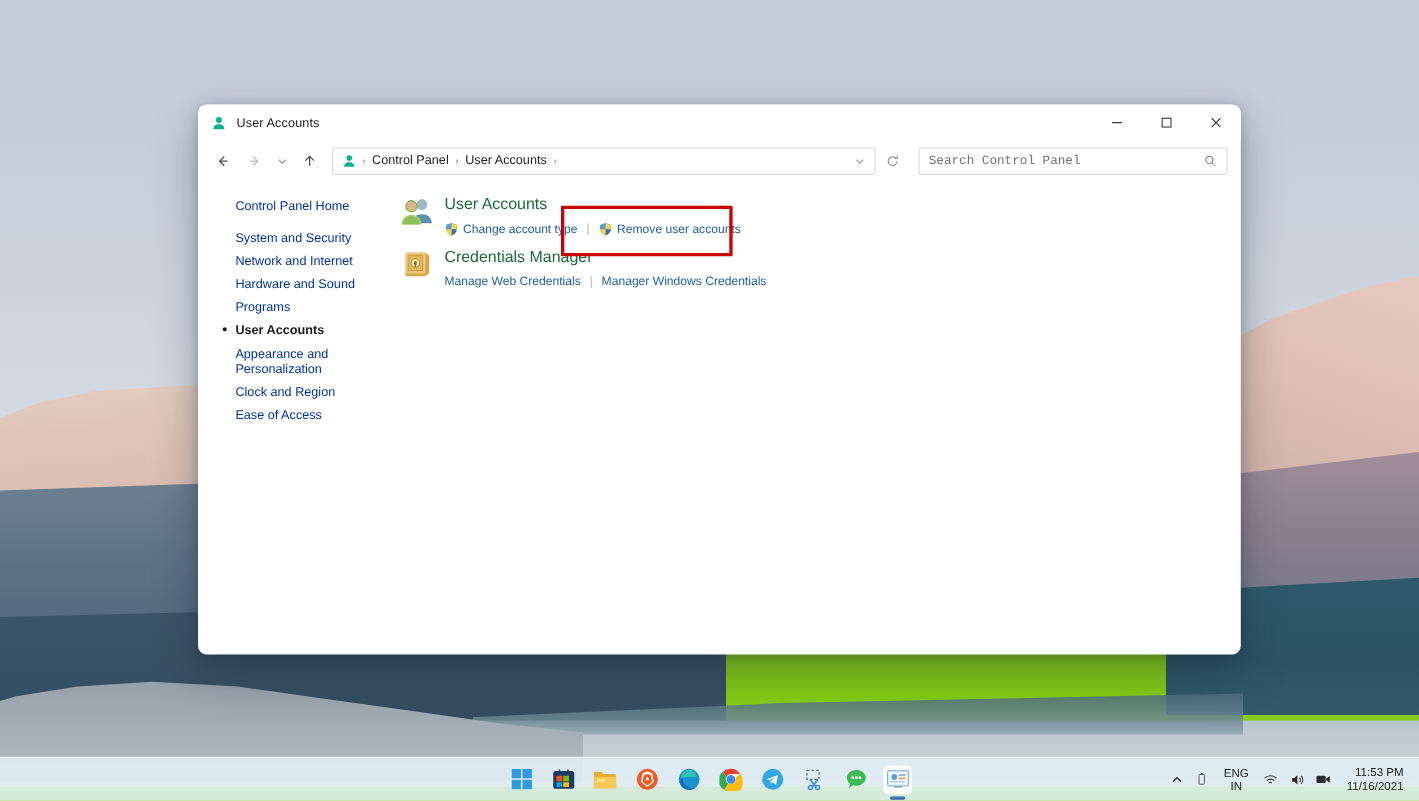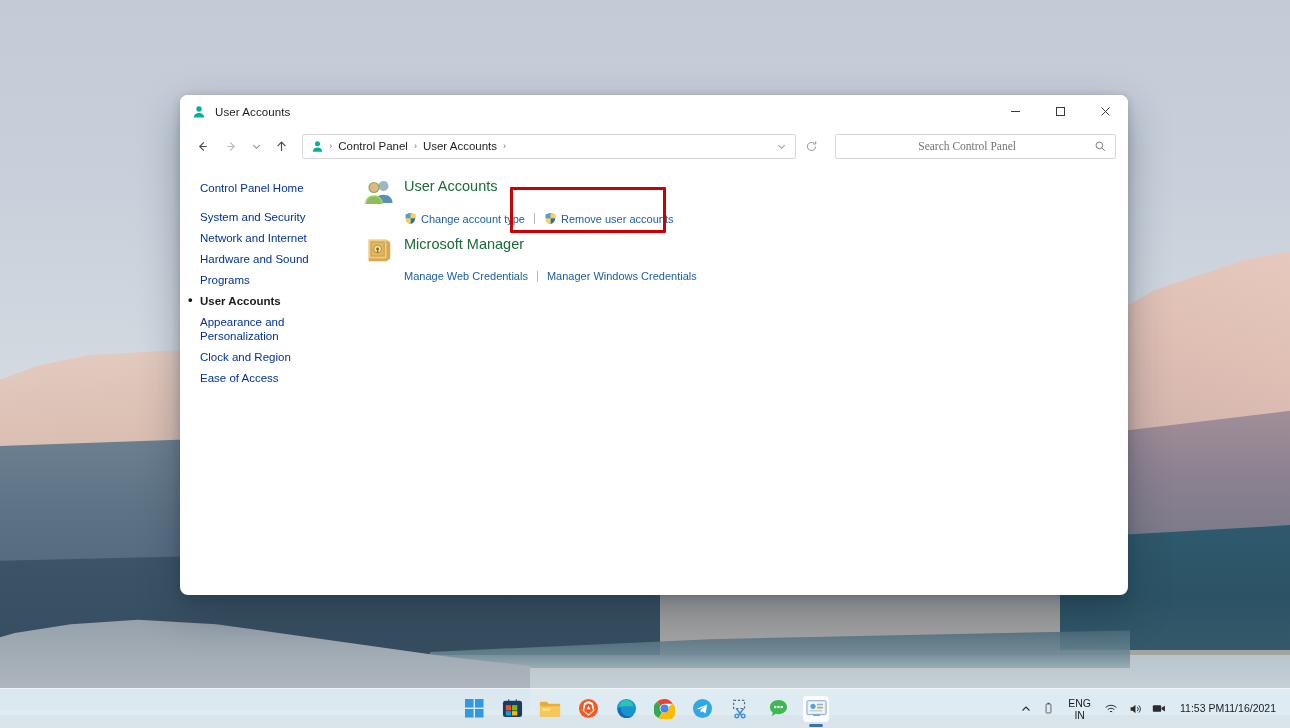--- a/index.html
+++ b/index.html
@@ -7,21 +7,21 @@
     width: 1290px; height: 728px;
     overflow: hidden;
     font-family: "Liberation Sans", sans-serif;
   }
 
   
   #desktop {
     position: relative;
     width: 1290px; height: 728px;
     overflow: hidden;
-    background: #a3a3a3;
+    background: #84cc16;
   }
   .sky {
     position: absolute; left: 0; top: 0; width: 1290px; height: 420px;
     background: linear-gradient(180deg, #c3cbd7 0%, #c8d0db 45%, #cfd6de 75%, #d7dce2 100%);
   }
   
   .dune-left-lit {
     position: absolute; left: -40px; top: 330px; width: 640px; height: 180px;
     background: linear-gradient(175deg, #e6cfc4 0%, #ddc2b6 40%, #cdb0a5 100%);
     clip-path: polygon(0% 38%, 6% 28%, 12% 20%, 20% 14%, 30% 12%, 42% 10%, 54% 6%, 66% 4%,
@@ -142,31 +142,30 @@
     margin-left: 10px;
     border: 1px solid #d8d8d8;
     background: #fff;
     border-radius: 2px;
     display: flex; align-items: center;
     padding: 0 4px 0 8px;
   }
   .searchbox input {
     border: 0; outline: 0; flex: 1;
     font-size: 11.5px; color: #1f1f1f;
-    font-family: Liberation Serif, serif;
+    font-family: Liberation Mono, monospace;
     background: transparent;
-    text-align: center;
   }
   .searchbox input::placeholder { color: #737373; }
 
   .body-area { display: flex; height: calc(100% - 69px); }
 
   .sidebar {
     width: 168px;
-    padding: 14px 0 0 20px;
+    padding: 14px 0 0 34px;
     flex: 0 0 auto;
   }
   .side-home {
     font-size: 11.5px; color: #003399;
     margin-bottom: 16px;
     display: inline-block;
   }
   .side-item {
     position: relative;
     font-size: 11.5px; color: #003399;
@@ -195,21 +194,21 @@
     display: flex; align-items: flex-start; justify-content: center;
   }
   .cat-body { padding-top: 1px; }
   .cat-title {
     font-size: 14.5px; color: #1b6a37;
     line-height: 17px;
     display: inline-block;
   }
   .cat-links {
     display: flex; align-items: center;
-    margin-top: 17px;
+    margin-top: 7px;
     gap: 0;
   }
   .cat-link {
     font-size: 11px; color: #1b5fa5;
     display: flex; align-items: center; gap: 4px;
     white-space: nowrap;
   }
   .link-sep {
     width: 1px; height: 11px; background: #b9b9b9;
     margin: 0 9px;
@@ -259,21 +258,21 @@
     display: flex; align-items: center; justify-content: center;
     height: 32px; padding: 0 5px;
     color: #1f1f1f;
   }
   .lang {
     display: flex; flex-direction: column; align-items: center;
     font-size: 10.5px; color: #1b1b1b; line-height: 12px;
     padding: 0 8px;
   }
   .clock {
-    display: flex; flex-direction: row; align-items: flex-end;
+    display: flex; flex-direction: column; align-items: flex-end;
     font-size: 10.5px; color: #1b1b1b; line-height: 13px;
     padding: 0 6px 0 8px;
     min-width: 64px;
   }
 
   
   #watermark {
     position: absolute; right: 8px; bottom: 14px;
     width: 104px; height: 58px;
     pointer-events: none;
@@ -454,21 +453,21 @@
             <svg width="30" height="30" viewBox="0 0 32 32">
               <path d="M5 6h19l4 3v17l-4 3H5z" fill="#d7a94e"></path>
               <rect x="5" y="6" width="19" height="20" fill="#f0cd83"></rect>
               <rect x="7.5" y="8.5" width="14" height="15" fill="#e0b861" stroke="#c79a3c" stroke-width="1"></rect>
               <circle cx="14.5" cy="16" r="4.2" fill="#f5e0a8" stroke="#b8862f" stroke-width="1"></circle>
               <circle cx="14.5" cy="16" r="1.5" fill="#8a6420"></circle>
               <rect x="13.8" y="16" width="1.4" height="4" fill="#8a6420"></rect>
             </svg>
           </div>
           <div class="cat-body">
-            <span class="cat-title">Microsoft Manager</span>
+            <span class="cat-title">Credentials Manager</span>
             <div class="cat-links">
               <span class="cat-link">
                 <span>Manage Web Credentials</span>
               </span>
               <span class="link-sep"></span>
               <span class="cat-link">
                 <span>Manager Windows Credentials</span>
               </span>
             </div>
           </div>

